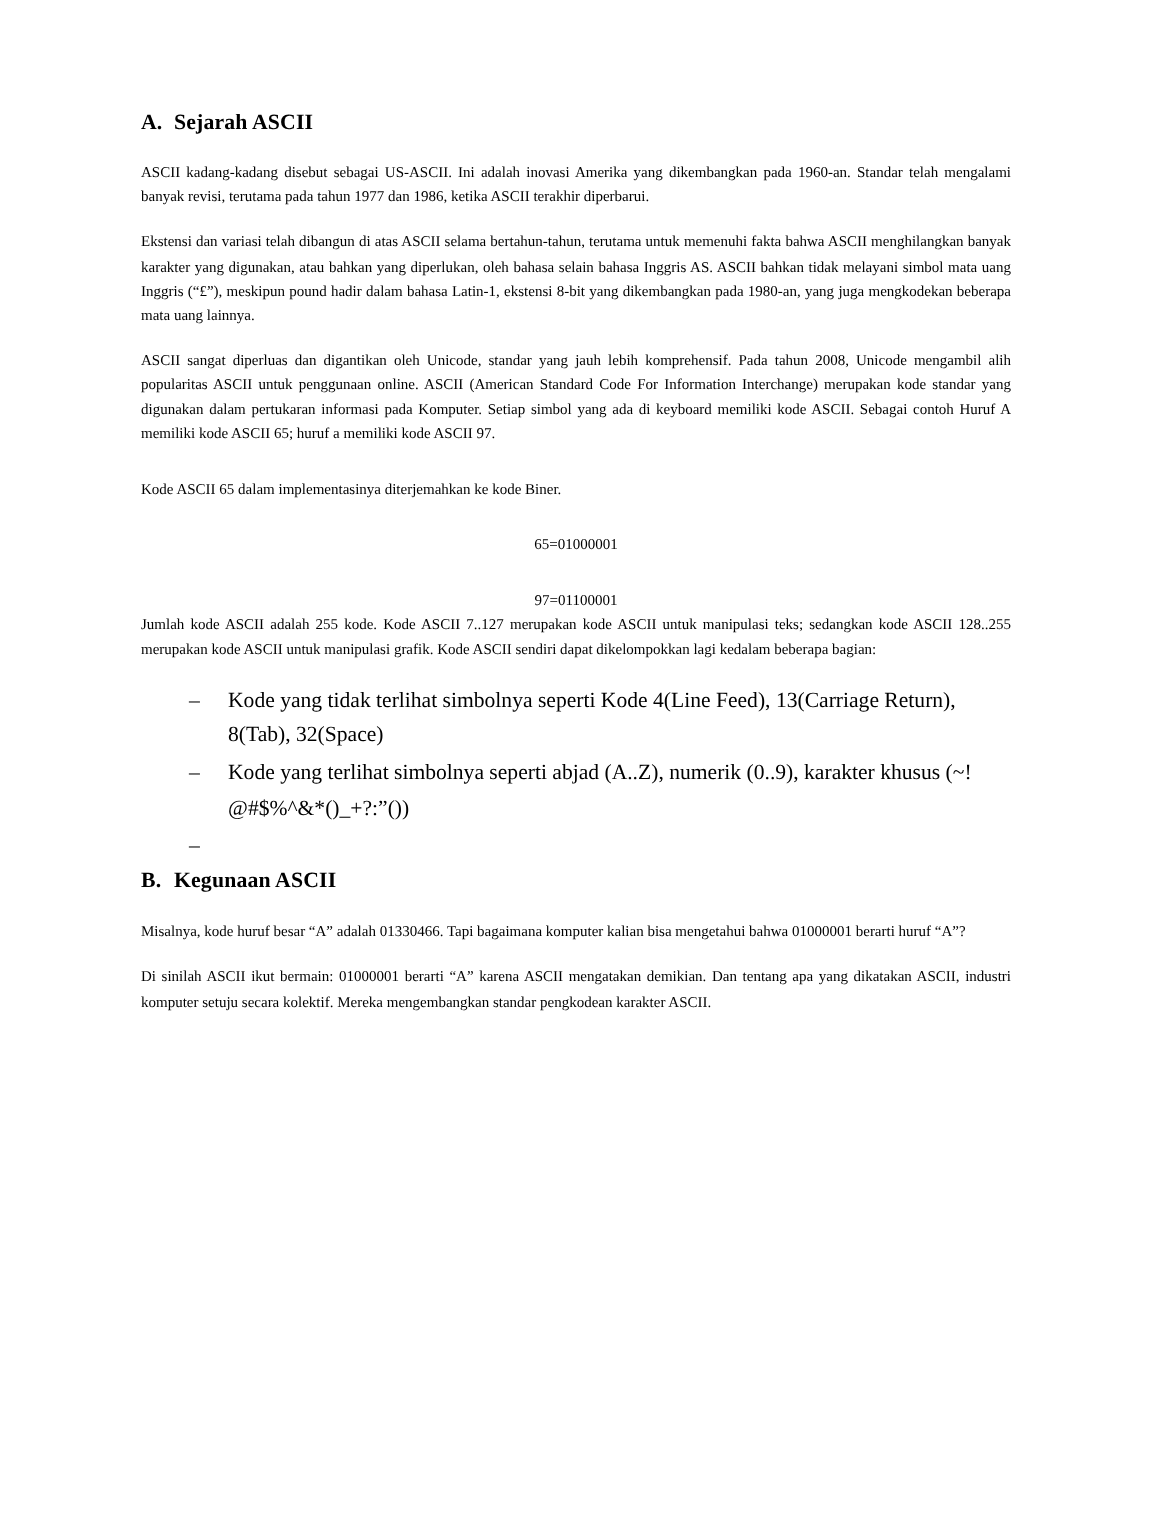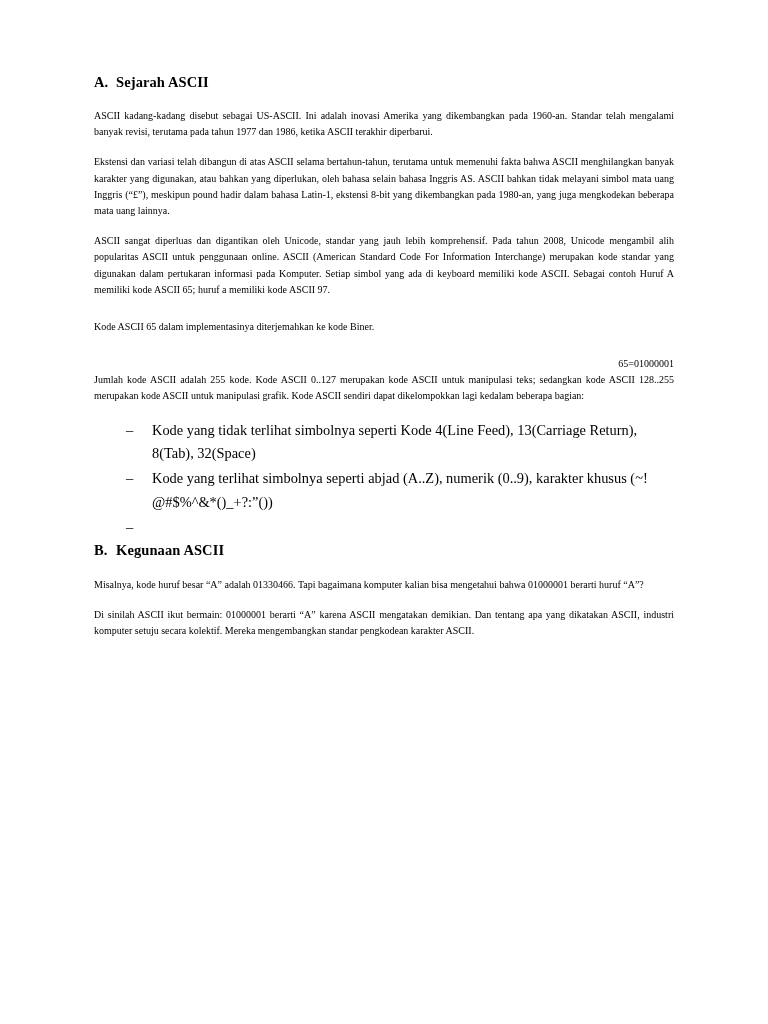--- a/index.html
+++ b/index.html
@@ -42,21 +42,21 @@
     line-height: 1.62;
     margin: 0 0 14px 0;
     text-align: justify;
     text-justify: inter-word;
   }
   p.tight {
     margin-bottom: 0;
     margin-top: 21px;
   }
   p.nojust {
-    text-align: right;
+    text-align: center;
   }
   ul.bullets {
     list-style: none;
     margin: 8px 0 0 0;
     padding: 0 0 0 32px;
   }
   ul.bullets li {
     font-size: 14.4px;
     line-height: 1.62;
     margin-bottom: 2px;
@@ -77,21 +77,22 @@
 
   <h2 class="heading">
     <span class="marker">A.</span><span>Sejarah ASCII</span>
   </h2>
 
   <p class="body">ASCII kadang-kadang disebut sebagai US-ASCII. Ini adalah inovasi Amerika yang dikembangkan pada 1960-an. Standar telah mengalami banyak revisi, terutama pada tahun 1977 dan 1986, ketika ASCII terakhir diperbarui.</p>
   <p class="body">Ekstensi dan variasi telah dibangun di atas ASCII selama bertahun-tahun, terutama untuk memenuhi fakta bahwa ASCII menghilangkan banyak karakter yang digunakan, atau bahkan yang diperlukan, oleh bahasa selain bahasa Inggris AS. ASCII bahkan tidak melayani simbol mata uang Inggris (“£”), meskipun pound hadir dalam bahasa Latin-1, ekstensi 8-bit yang dikembangkan pada 1980-an, yang juga mengkodekan beberapa mata uang lainnya.</p>
   <p class="body">ASCII sangat diperluas dan digantikan oleh Unicode, standar yang jauh lebih komprehensif. Pada tahun 2008, Unicode mengambil alih popularitas ASCII untuk penggunaan online. ASCII (American Standard Code For Information Interchange) merupakan kode standar yang digunakan dalam pertukaran informasi pada Komputer. Setiap simbol yang ada di keyboard memiliki kode ASCII. Sebagai contoh Huruf A memiliki kode ASCII 65; huruf a memiliki kode ASCII 97.</p>
   <p class="body tight">Kode ASCII 65 dalam implementasinya diterjemahkan ke kode Biner.</p>
   <p class="body tight nojust">65=01000001</p>
-  <p class="body">Jumlah kode ASCII adalah 255 kode. Kode ASCII 0..127 merupakan kode ASCII untuk manipulasi teks; sedangkan kode ASCII 128..255 merupakan kode ASCII untuk manipulasi grafik. Kode ASCII sendiri dapat dikelompokkan lagi kedalam beberapa bagian:</p>
+  <p class="body tight nojust">97=01100001</p>
+  <p class="body">Jumlah kode ASCII adalah 255 kode. Kode ASCII 7..127 merupakan kode ASCII untuk manipulasi teks; sedangkan kode ASCII 128..255 merupakan kode ASCII untuk manipulasi grafik. Kode ASCII sendiri dapat dikelompokkan lagi kedalam beberapa bagian:</p>
 
   <ul class="bullets">
     <li><span class="dash">–</span><span>Kode yang tidak terlihat simbolnya seperti Kode 4(Line Feed), 13(Carriage Return), 8(Tab), 32(Space)</span></li>
     <li><span class="dash">–</span><span>Kode yang terlihat simbolnya seperti abjad (A..Z), numerik (0..9), karakter khusus (~! @#$%^&amp;*()_+?:”())</span></li>
     <li><span class="dash">–</span></li>
   </ul>
 
   <h2 class="heading second">
     <span class="marker">B.</span><span>Kegunaan ASCII</span>
   </h2>

